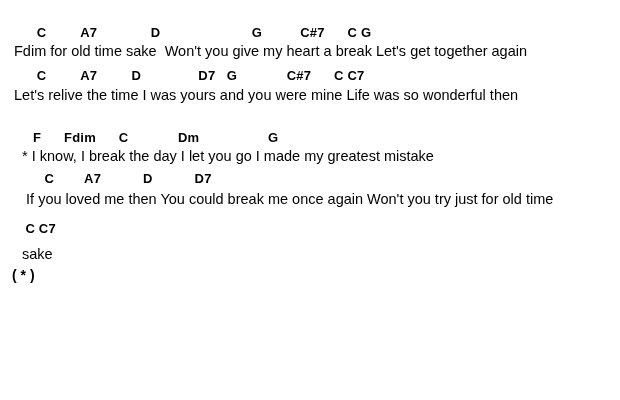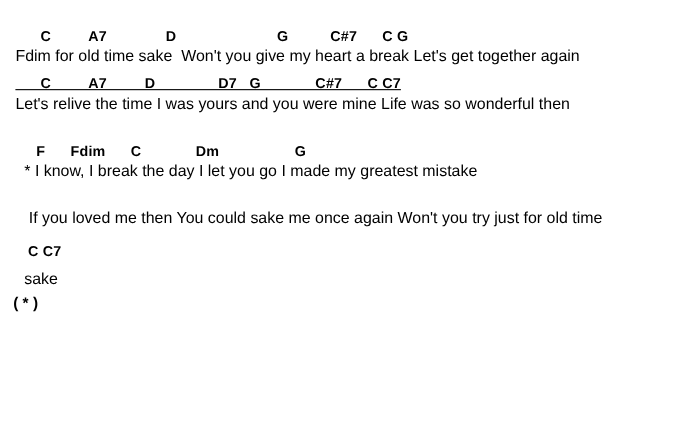--- a/index.html
+++ b/index.html
@@ -43,30 +43,31 @@
 </style>
 </head>
 <body>
 
 <div class="sheet">
 
   <div class="line chordline" style="left:14px; top:26px;">      C         A7              D                        G          C#7      C G</div>
 
   <div class="line lyricline" style="left:14px; top:44px;">Fdim for old time sake  Won't you give my heart a break Let's get together again</div>
 
-  <div class="line chordline" style="left:14px; top:69px;text-decoration:underline;">      C         A7         D               D7   G             C#7      C C7</div>
+  <div class="line chordline" style="left:14px; top:69px;">      C         A7         D               D7   G             C#7      C C7</div>
 
   <div class="line chordline" style="left:14px; top:131px;">     F      Fdim      C             Dm                  G</div>
 
   <div class="line lyricline" style="left:14px; top:88px;">Let's relive the time I was yours and you were mine Life was so wonderful then</div>
 
   <div class="line lyricline" style="left:14px; top:149px;">  * I know, I break the day I let you go I made my greatest mistake</div>
 
+  <div class="line chordline" style="left:14px; top:172px;">        C        A7           D           D7</div>
 
-  <div class="line lyricline" style="left:14px; top:192px;">   If you loved me then You could sake me once again Won't you try just for old time</div>
+  <div class="line lyricline" style="left:14px; top:192px;">   If you loved me then You could break me once again Won't you try just for old time</div>
 
   <div class="line chordline" style="left:14px; top:222px;">   C C7</div>
 
   <div class="line lyricline" style="left:14px; top:231px;margin-top:16px;">  sake</div>
 
   <div class="line marker" style="left:12px; top:268px;">( * )</div>
 
 </div>
 
 </body></html>

